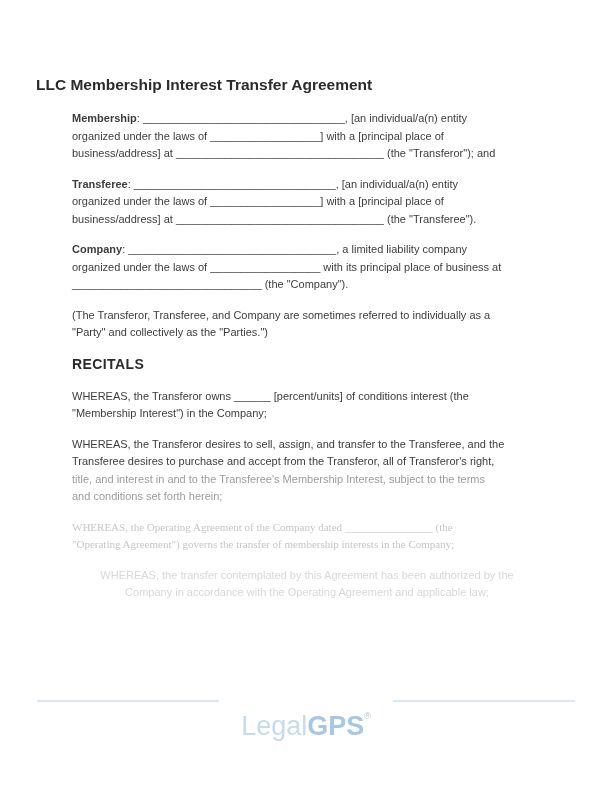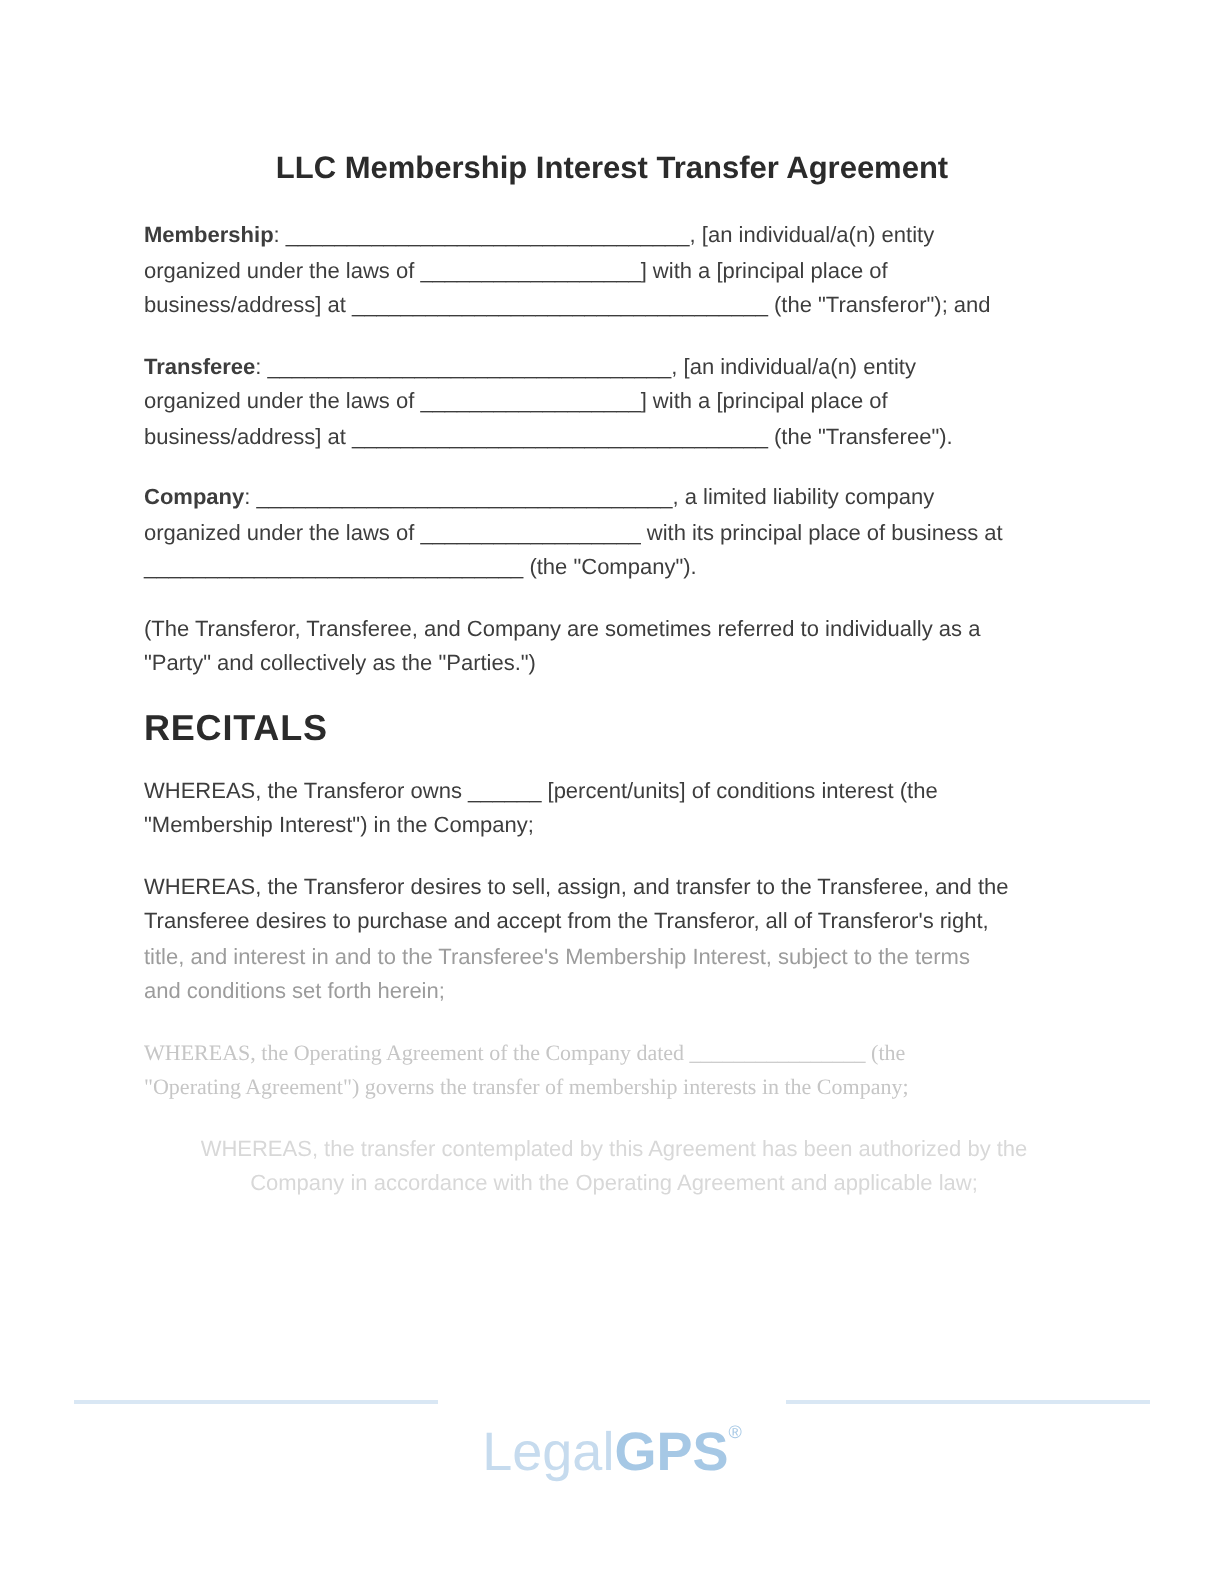--- a/index.html
+++ b/index.html
@@ -15,42 +15,42 @@
     overflow: hidden;
     font-family: "Liberation Sans", "DejaVu Sans", sans-serif;
     color: var(--body_text, #3d3d3d);
   }
   .doc-title {
     position: absolute;
     top: 76px;
     left: 0;
     right: 0;
     margin: 0;
-    text-align: center;
     font-size: 15.5px;
     font-weight: 700;
     color: var(--heading_text, #2b2b2b);
+    padding-left: 36px;
   }
   .content {
     position: absolute;
     top: 110px;
     left: 72px;
     right: 70px;
   }
   .content p {
     margin: 0 0 13px 0;
     font-size: 11px;
     line-height: 17.5px;
     white-space: pre-line;
   }
   .content p.intro { margin-bottom: 16px; }
   .content b { font-weight: 700; }
   .recitals-heading {
     margin: 10px 0 15px 0;
-    font-size: 18px;
+    font-size: 14px;
     line-height: 18px;
     font-weight: 700;
     letter-spacing: 0.4px;
     color: var(--heading_text, #2b2b2b);
   }
   .fade-mid   { color: var(--fade_mid, #9c9c9c); }
   .whereas-3  { color: var(--fade_light, #c6c6c6); font-family: Liberation Serif, serif; }
   .whereas-4  { color: var(--fade_lighter, #d8d8d8); text-align: center; }
   .fade-overlay {
     position: absolute;

